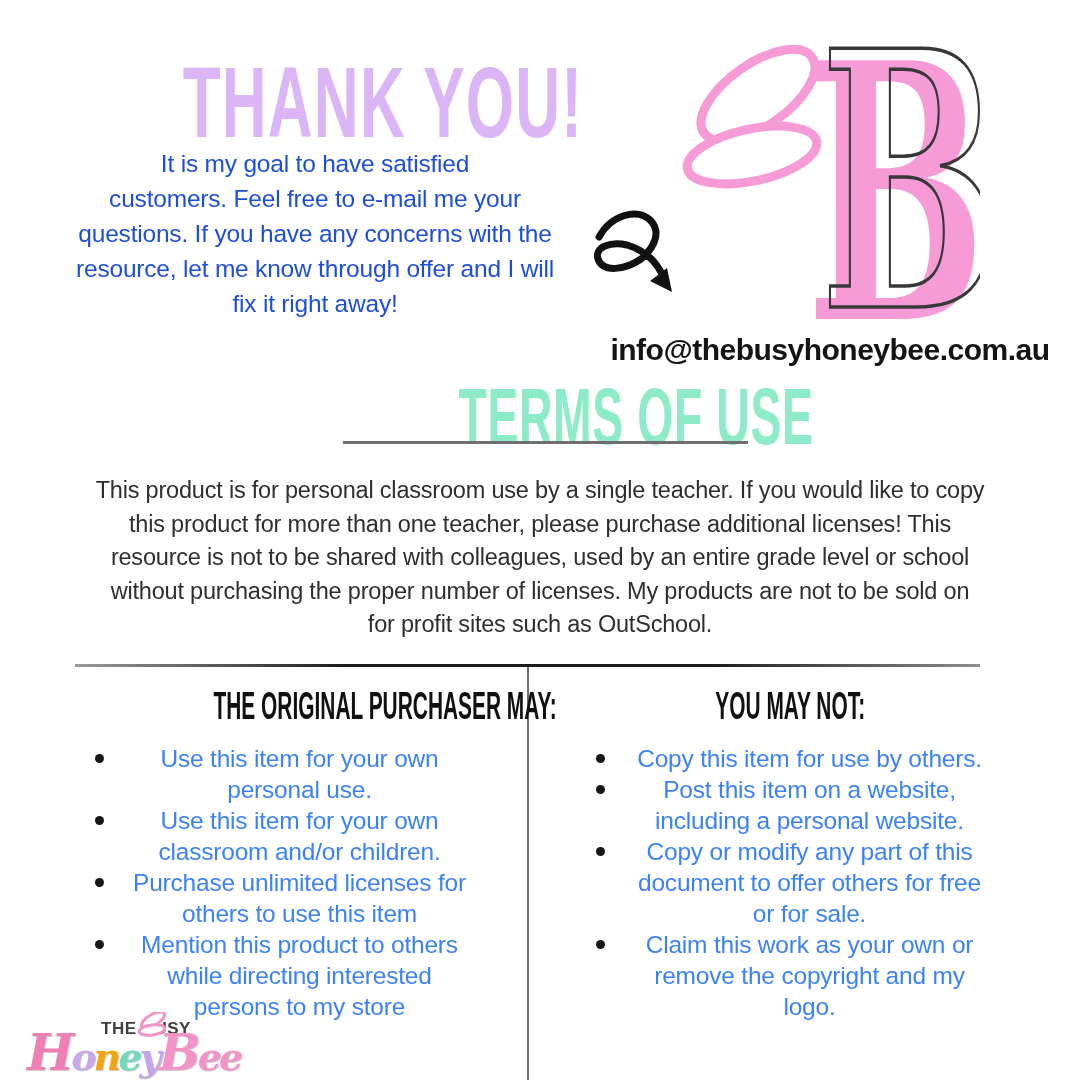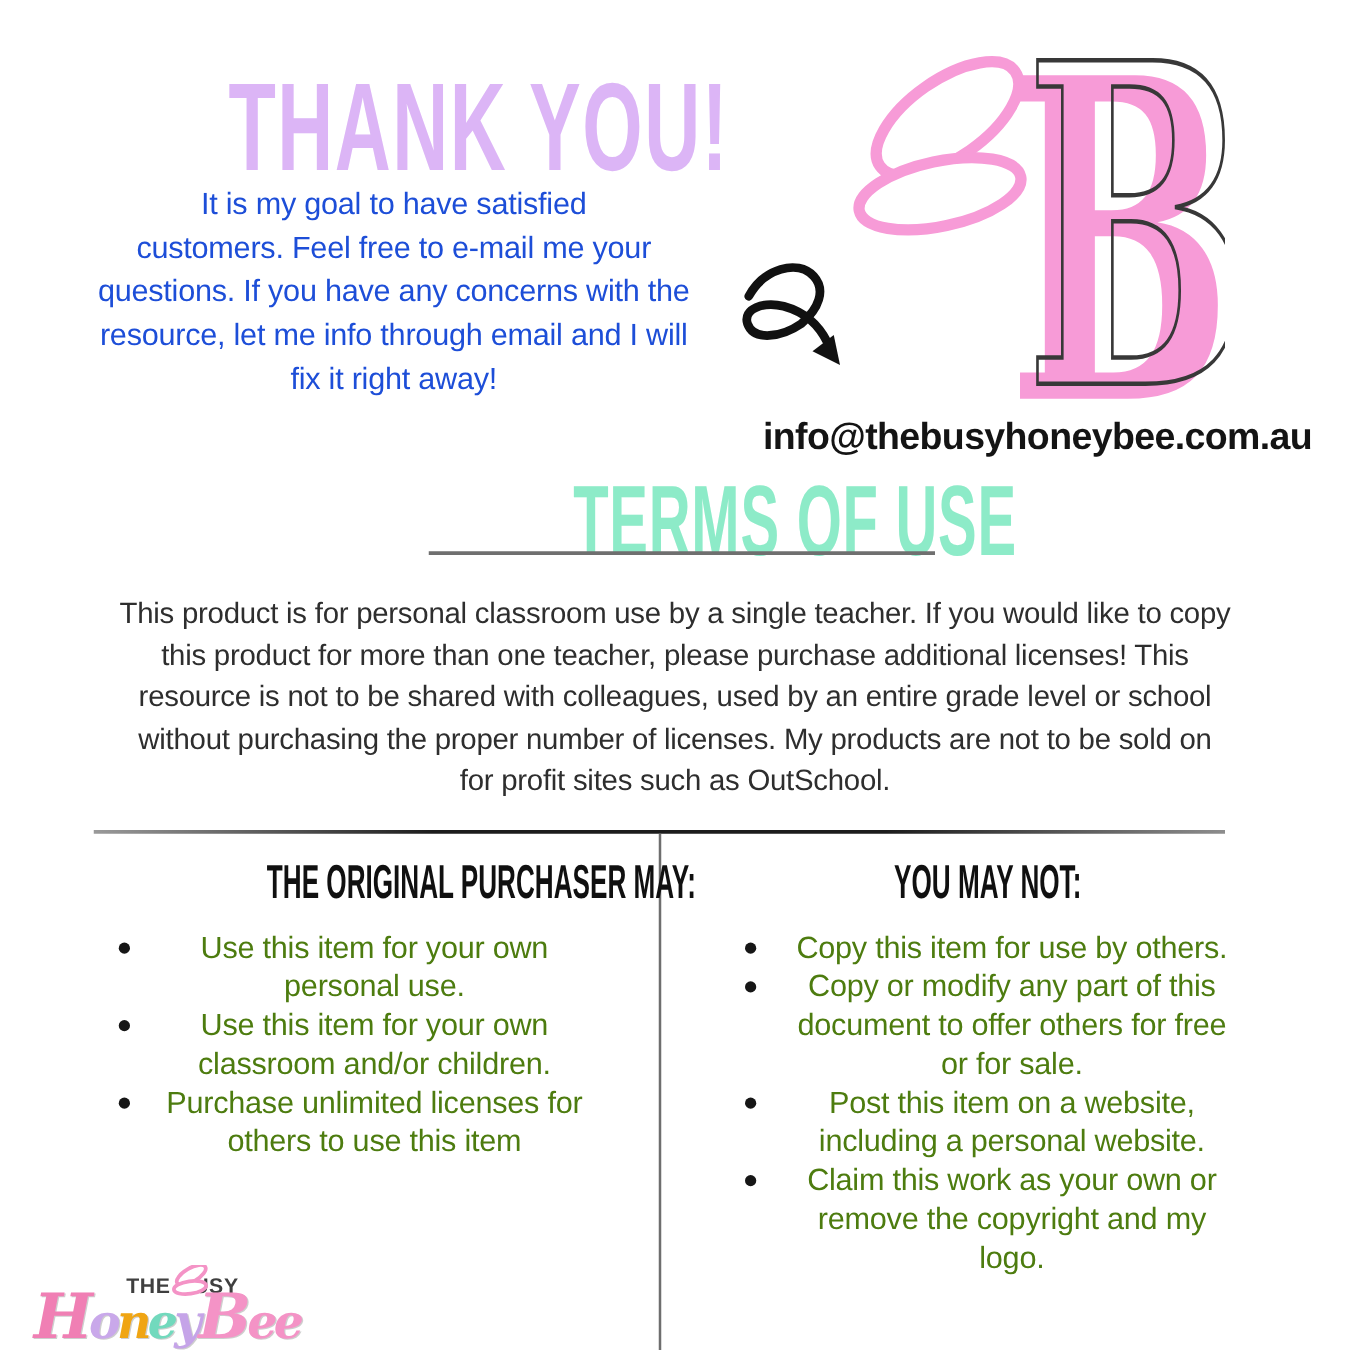--- a/index.html
+++ b/index.html
@@ -40,21 +40,21 @@
   
   .col { position:absolute; top:660px; }
   .col-left  { left:73px;  width:430px; }
   .col-right { left:560px; width:460px; }
   .col-header { text-align:center; height:42px; }
   .col-header .condensed { font-size:38px; transform:scale(0.55,1); transform-origin:center top; color:#101010; }
   .col ul { list-style:none; margin:16px 0 0 0; padding:0; }
   .col li { display:flex; align-items:flex-start; }
   .dot { width:9px; height:9px; border-radius:50%; background:#161616; margin:11px 0 0 22px; flex:none; }
   .col-right .dot { margin-left:36px; }
-  .bullet-text { flex:1; text-align:center; font-size:24.5px; line-height:31px; color:#4d7c0f; letter-spacing:-0.2px; }
+  .bullet-text { flex:1; text-align:center; font-size:24.5px; line-height:31px; color:#3b82f6; letter-spacing:-0.2px; }
   .col-left .bullet-text { padding-right:8px; }
   .col-right .bullet-text { padding-right:6px; }
 
   
   .brand { position:absolute; left:25px; top:986px; width:230px; height:92px; }
   .brand-top { position:absolute; left:76px; top:8px; font-weight:bold; font-size:17px;
     letter-spacing:0.5px; color:#3f3f3f; white-space:nowrap; }
   .mini-wings { position:absolute; left:112px; top:1px; width:40px; height:26px; }
   .brand-word { position:absolute; left:2px; top:12px; font-family:"DejaVu Serif", serif;
     font-style:italic; font-weight:bold; font-size:38px; letter-spacing:-3px; white-space:nowrap; }
@@ -67,21 +67,21 @@
 <div class="page">
 
   <div class="thank-title">
     <span class="condensed" style="color: rgb(220, 181, 246);">THANK YOU!</span>
   </div>
 
   <div class="thank-body">
       <div>It is my goal to have satisfied</div>
       <div>customers. Feel free to e-mail me your</div>
       <div>questions. If you have any concerns with the</div>
-      <div>resource, let me info through email and I will</div>
+      <div>resource, let me know through offer and I will</div>
       <div>fix it right away!</div>
     </div>
 
   <svg class="arrow" viewBox="0 0 100 100">
     <path d="M 6 30 C 18 8, 45 0, 58 14 C 68 25, 62 40, 48 52 C 32 63, 10 66, 5 52 C 1 40, 18 34, 34 38 C 52 43, 62 53, 69 67" fill="none" stroke="#111111" stroke-width="7" stroke-linecap="round"></path>
     <polygon points="79,85 74,61 57,74" fill="#111111"></polygon>
   </svg>
 
   <svg class="b-logo" viewBox="0 0 300 290">
     <g fill="#ffffff" stroke="#f79bd7" stroke-width="9">
@@ -133,47 +133,55 @@
             <div>classroom and/or children.</div>
           </div>
         </li>
         <li>
           <span class="dot"></span>
           <div class="bullet-text">
             <div>Purchase unlimited licenses for</div>
             <div>others to use this item</div>
           </div>
         </li>
+        <li>
+          <span class="dot"></span>
+          <div class="bullet-text">
+            <div>Mention this product to others</div>
+            <div>while directing interested</div>
+            <div>persons to my store</div>
+          </div>
+        </li>
       </ul>
   </div>
 
   <div class="col col-right">
     <div class="col-header">
       <span class="condensed">YOU MAY NOT:</span>
     </div>
     <ul>
         <li>
           <span class="dot"></span>
           <div class="bullet-text">
             <div>Copy this item for use by others.</div>
           </div>
         </li>
         <li>
           <span class="dot"></span>
           <div class="bullet-text">
+            <div>Post this item on a website,</div>
+            <div>including a personal website.</div>
+          </div>
+        </li>
+        <li>
+          <span class="dot"></span>
+          <div class="bullet-text">
             <div>Copy or modify any part of this</div>
             <div>document to offer others for free</div>
             <div>or for sale.</div>
-          </div>
-        </li>
-        <li>
-          <span class="dot"></span>
-          <div class="bullet-text">
-            <div>Post this item on a website,</div>
-            <div>including a personal website.</div>
           </div>
         </li>
         <li>
           <span class="dot"></span>
           <div class="bullet-text">
             <div>Claim this work as your own or</div>
             <div>remove the copyright and my</div>
             <div>logo.</div>
           </div>
         </li>

